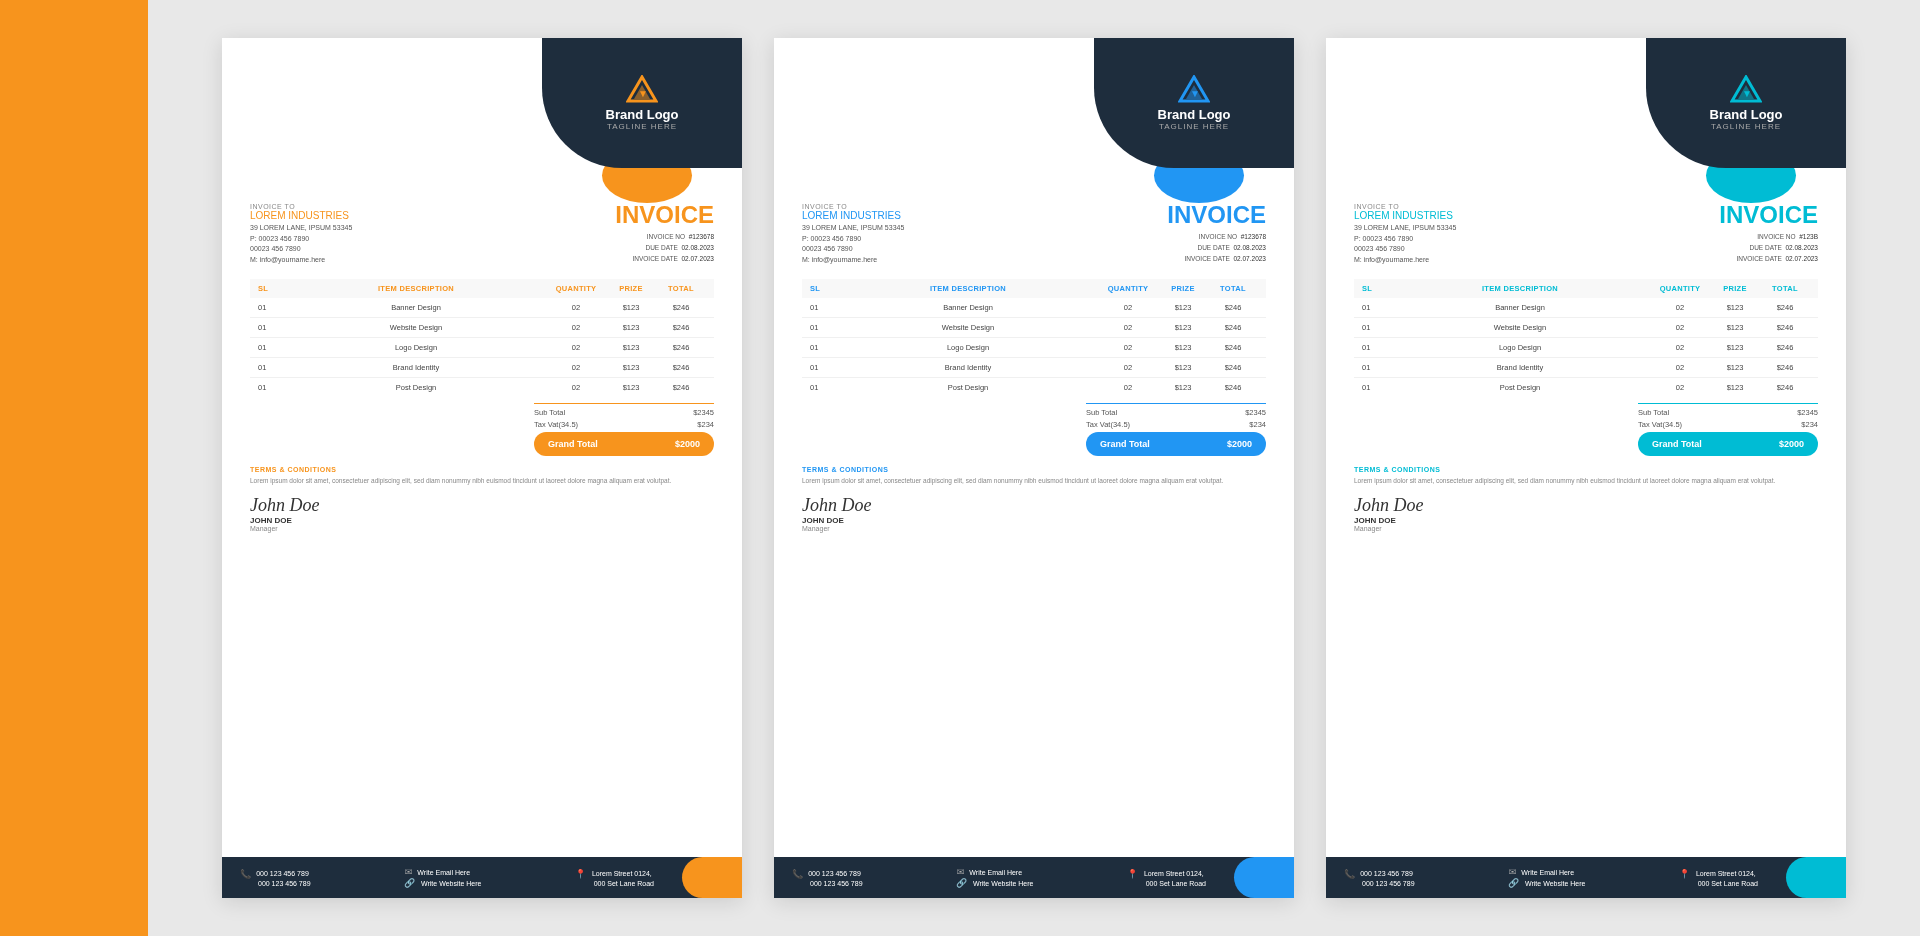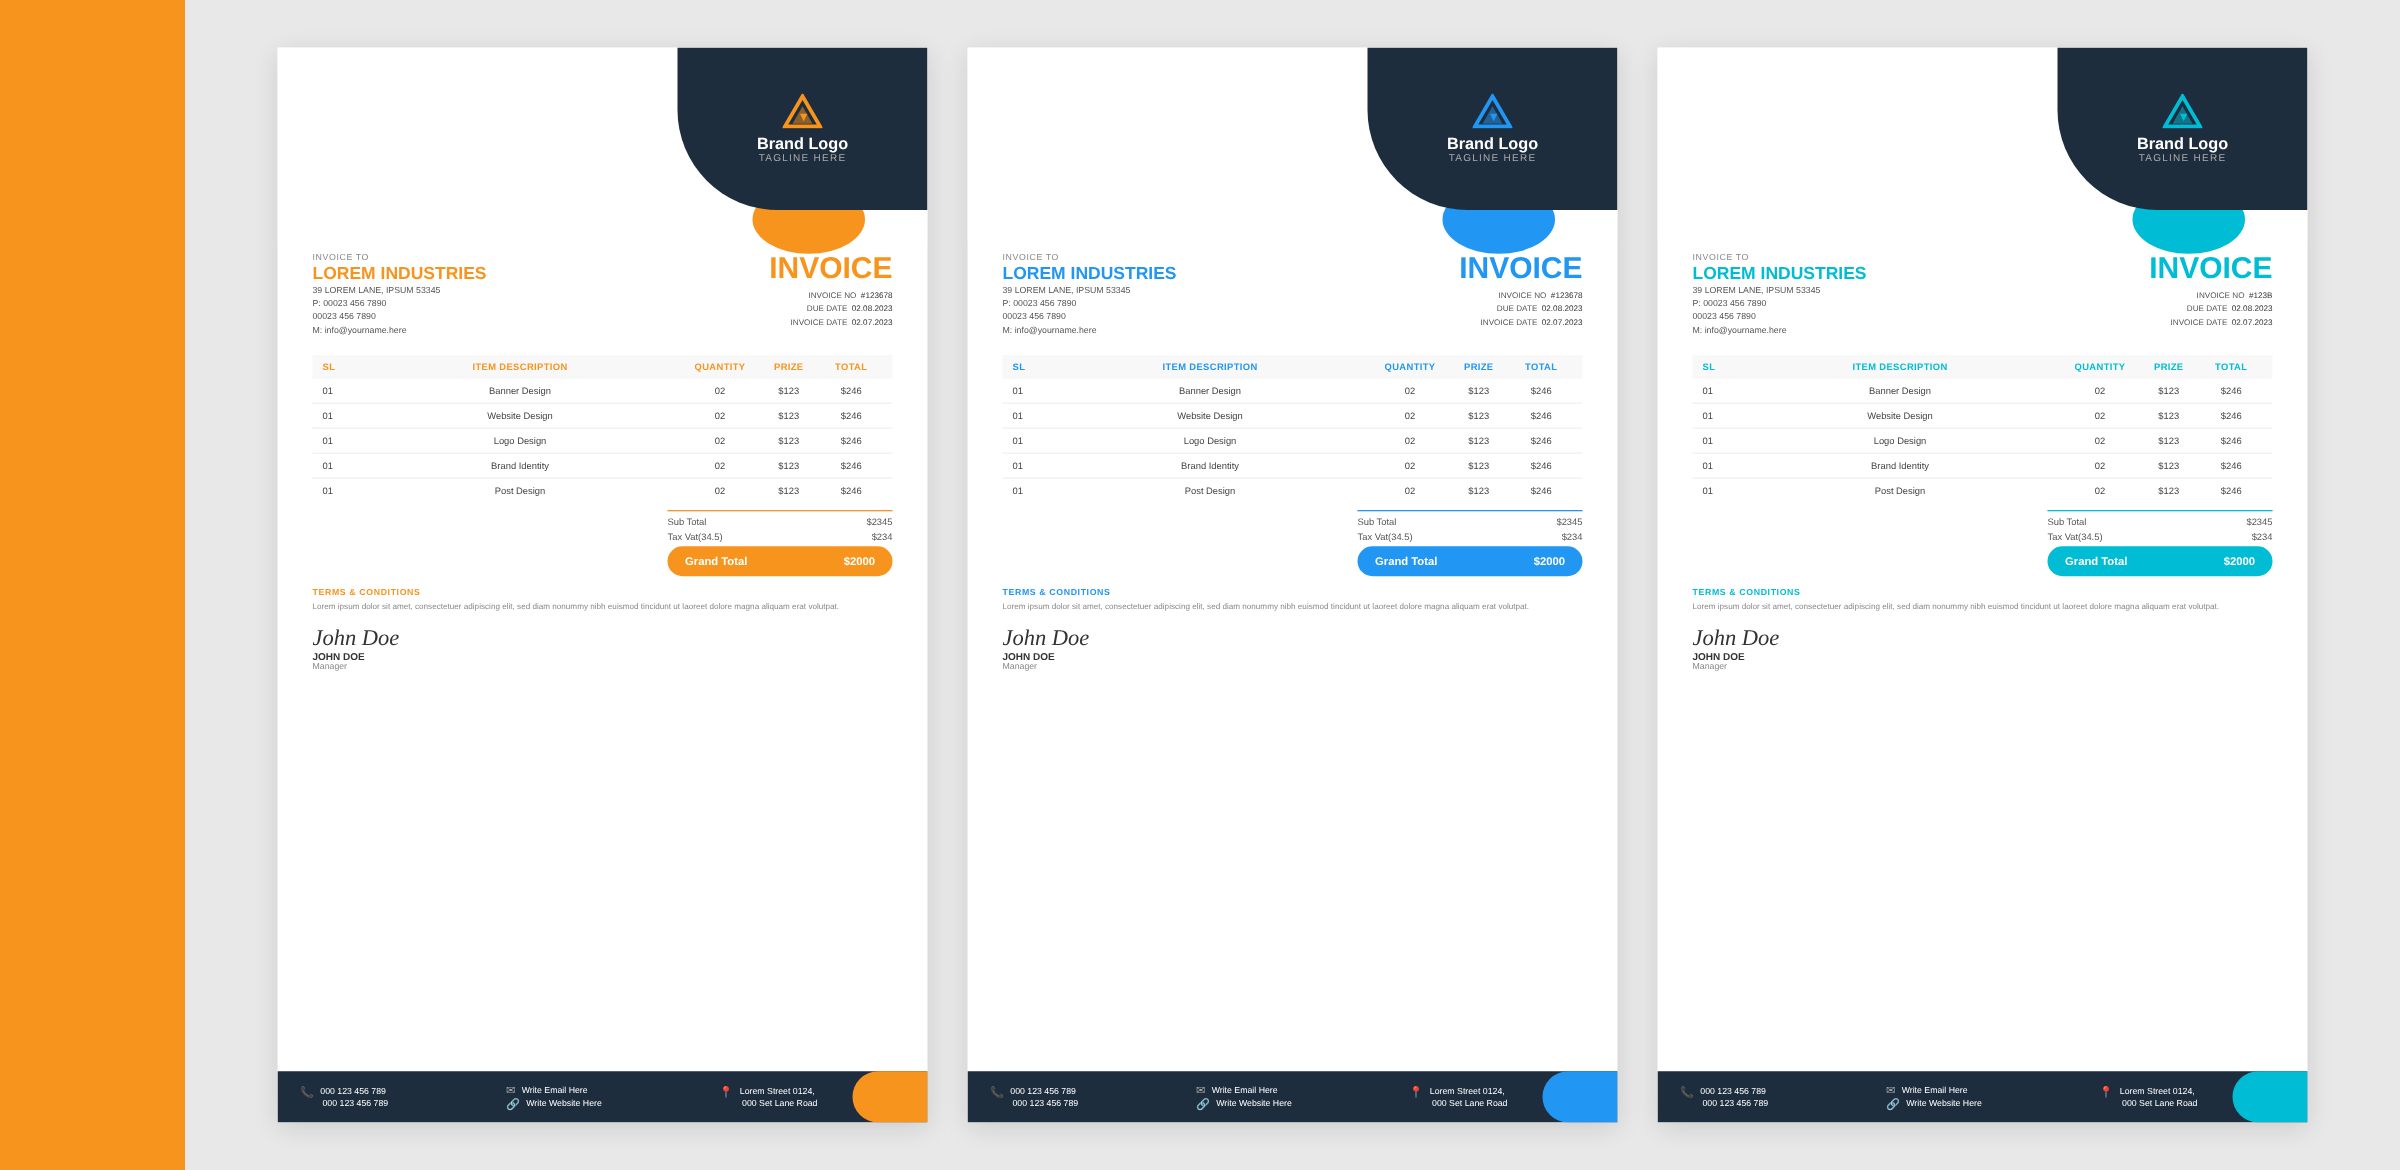--- a/index.html
+++ b/index.html
@@ -99,22 +99,22 @@
       align-items: flex-start;
       flex-shrink: 0;
     }
     .invoice-to-section .label-small {
       font-size: 7px;
       color: #888;
       text-transform: uppercase;
       letter-spacing: 0.5px;
     }
     .invoice-to-section .company-name {
-      font-size: 14px;
-      font-weight: bold;
+      font-size: 10px;
+      font-weight: normal;
       text-transform: uppercase;
     }
     .invoice-to-section .address-text {
       font-size: 7px;
       color: #555;
       line-height: 1.5;
       margin-top: 2px;
     }
     .invoice-title-section {
       text-align: right;

